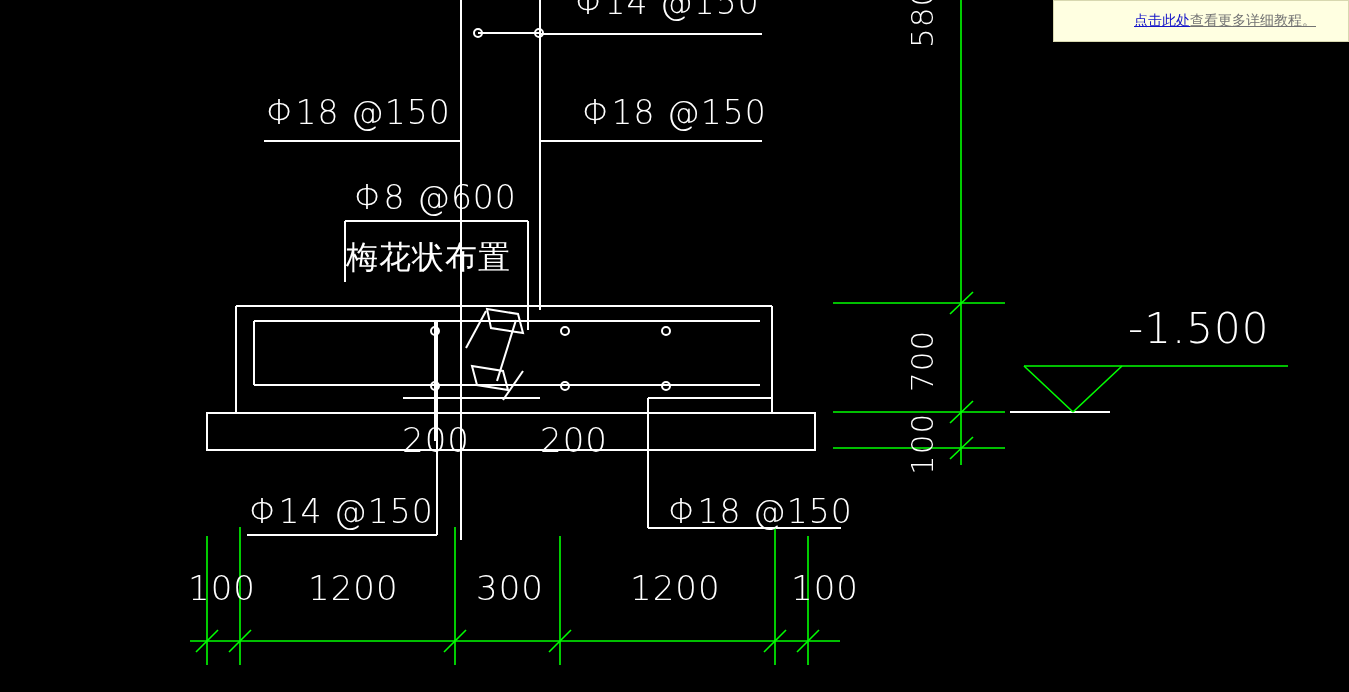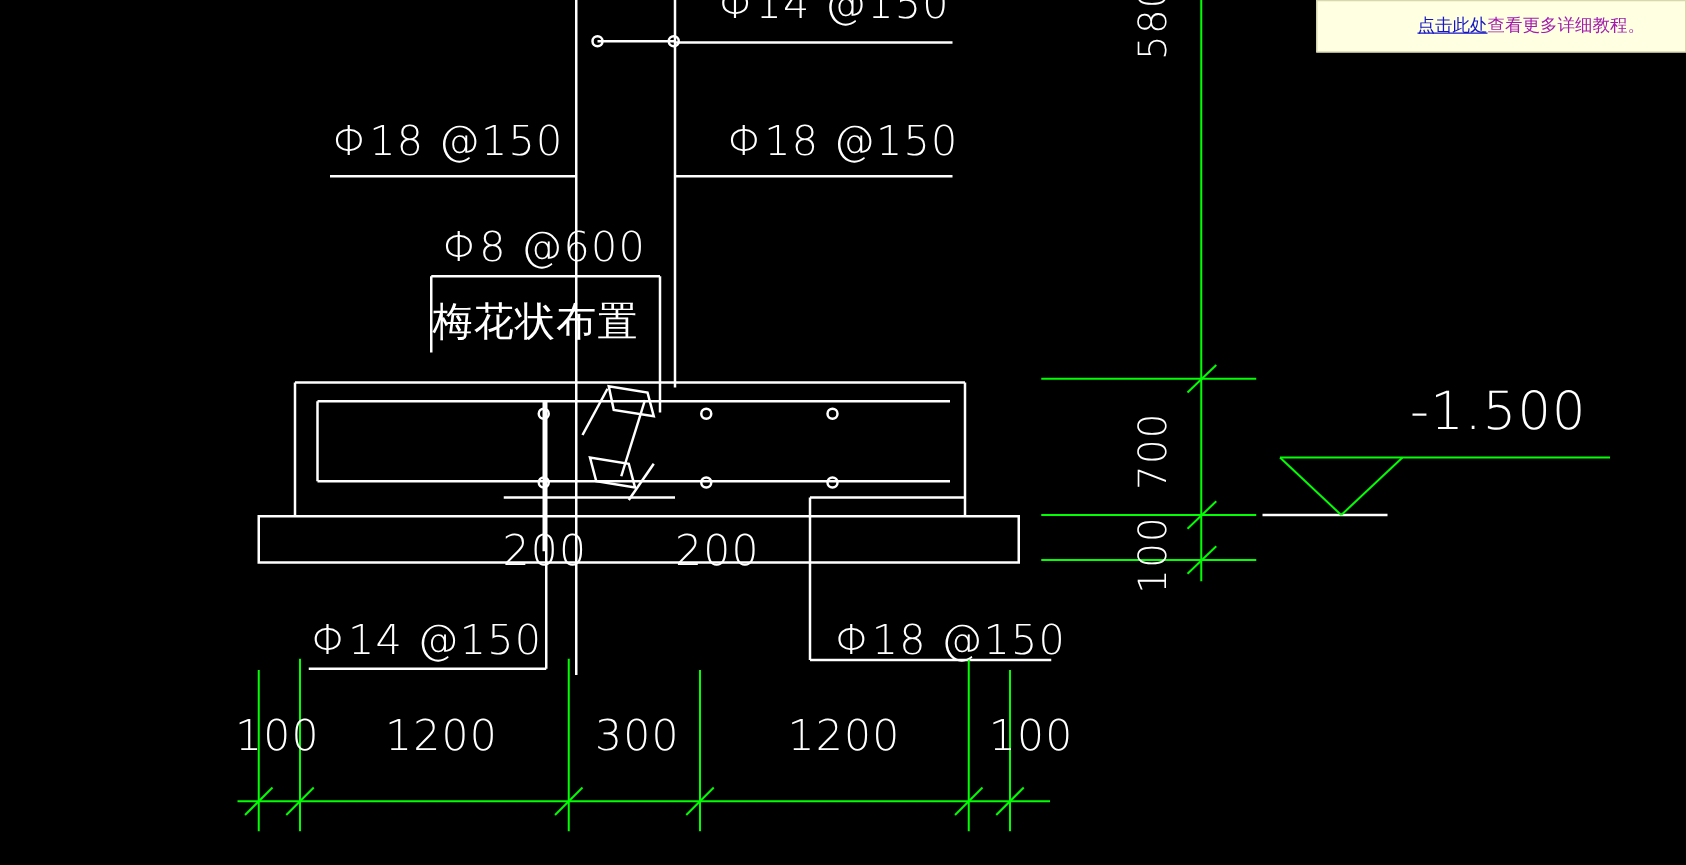--- a/index.html
+++ b/index.html
@@ -44,21 +44,22 @@
     color: #000000;
     white-space: nowrap;
     padding-left: 48px;
   }
   .ad-link {
     color: #1414c8;
     text-decoration: underline;
     cursor: pointer;
   }
   .ad-rest {
-    color: #a21caf;
+    color: #737373;
+    text-decoration: underline;
   }
 </style>
 </head>
 <body>
 
 <svg id="cad-canvas" viewBox="0 0 1349 692" width="1349" height="692" xmlns="http://www.w3.org/2000/svg">
 
   <rect x="0" y="0" width="1349" height="692" fill="#000000"></rect>
 
   <g stroke="#ffffff" fill="none" stroke-width="2">

